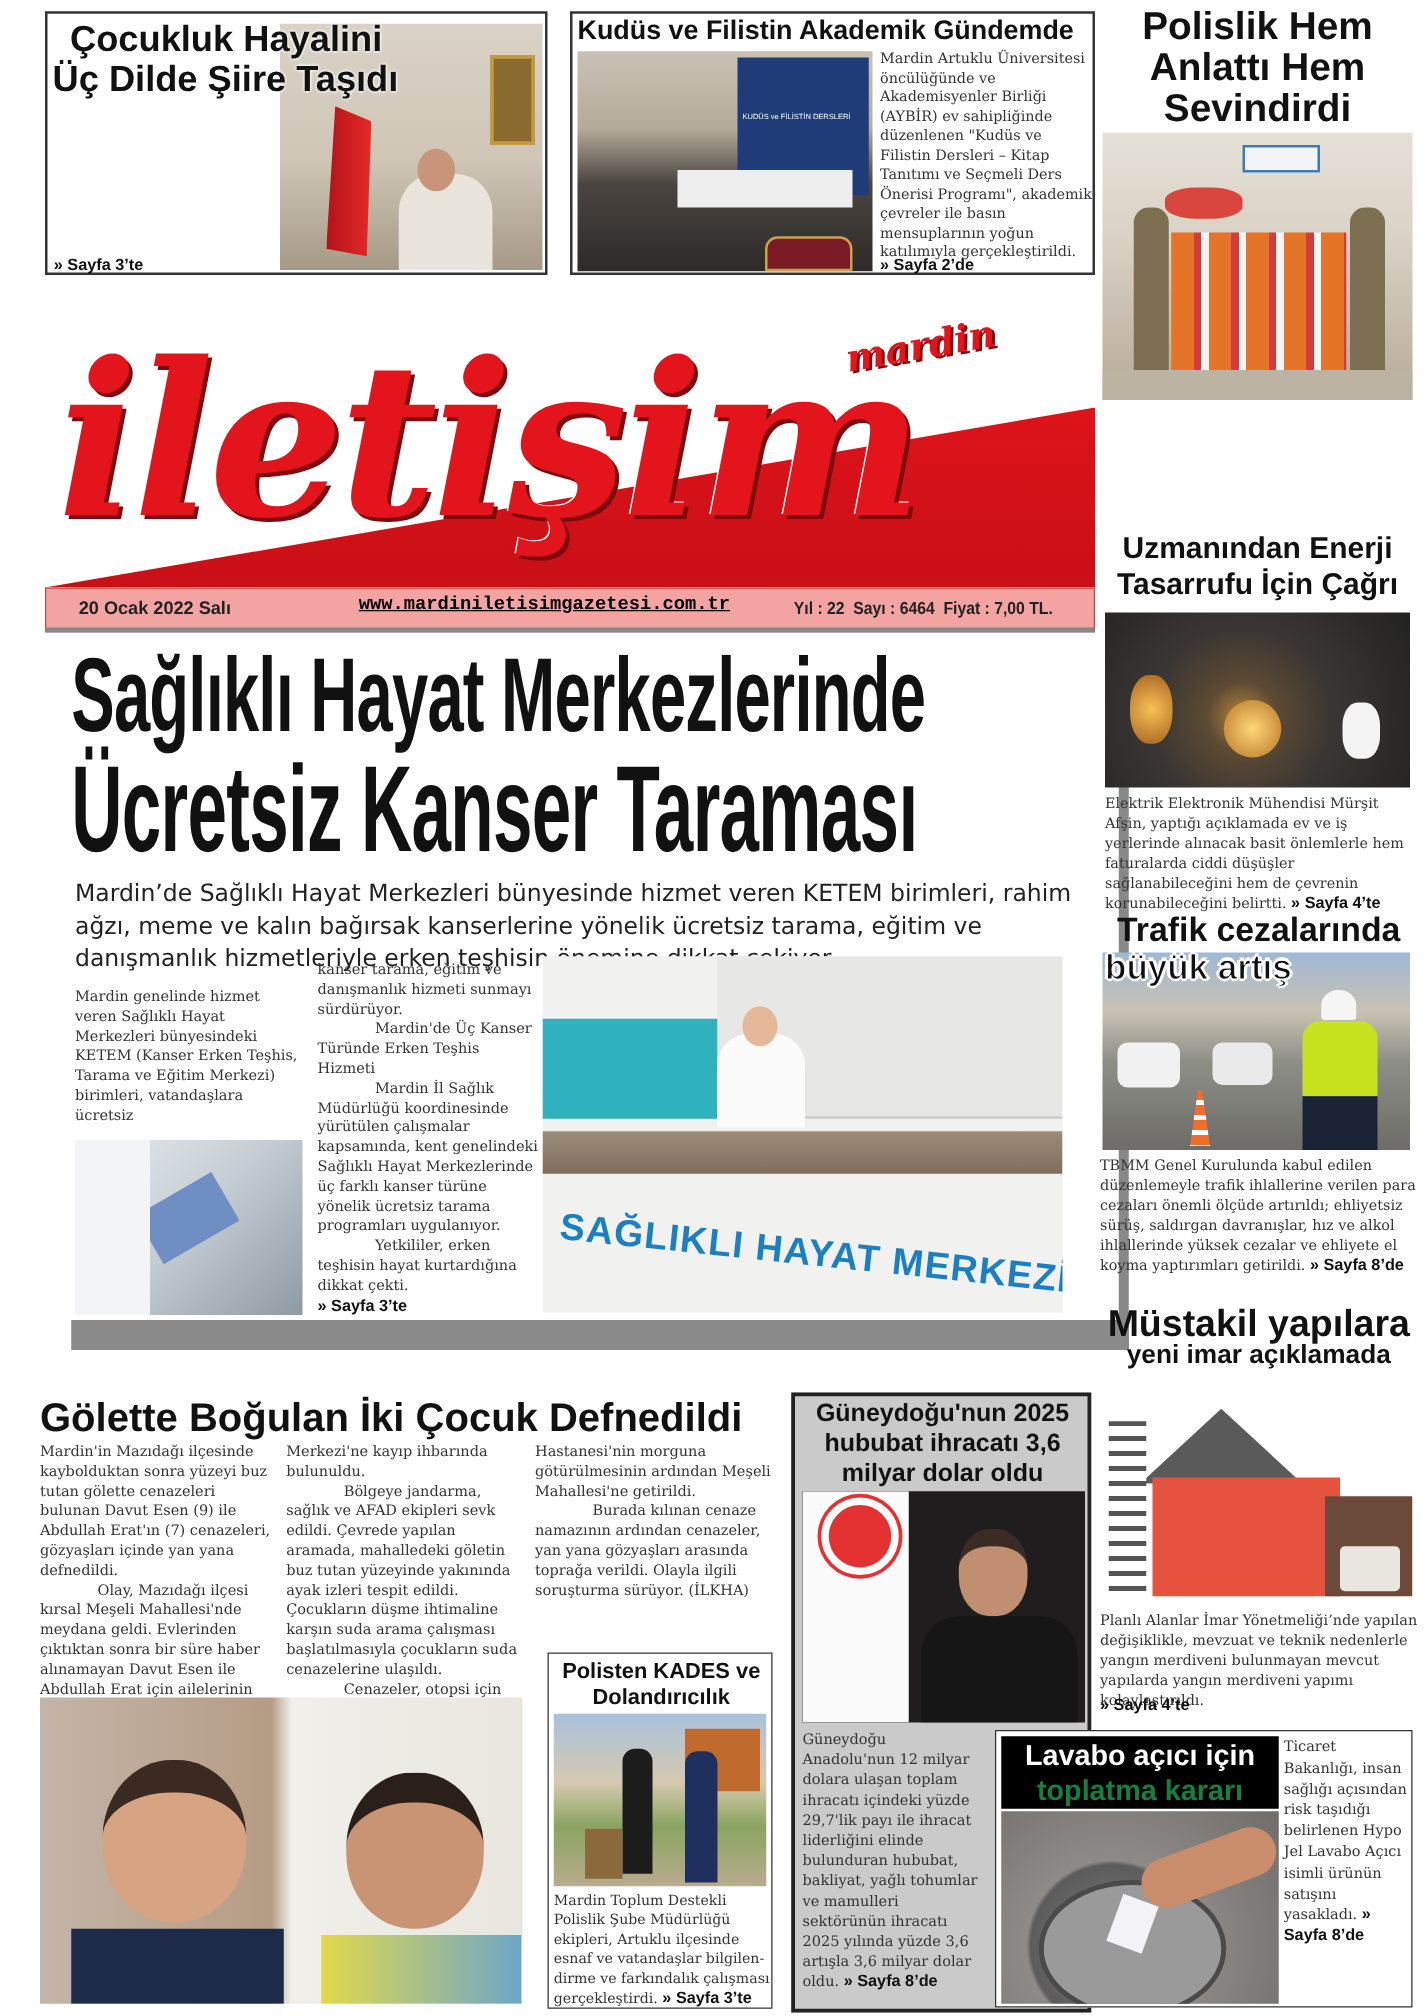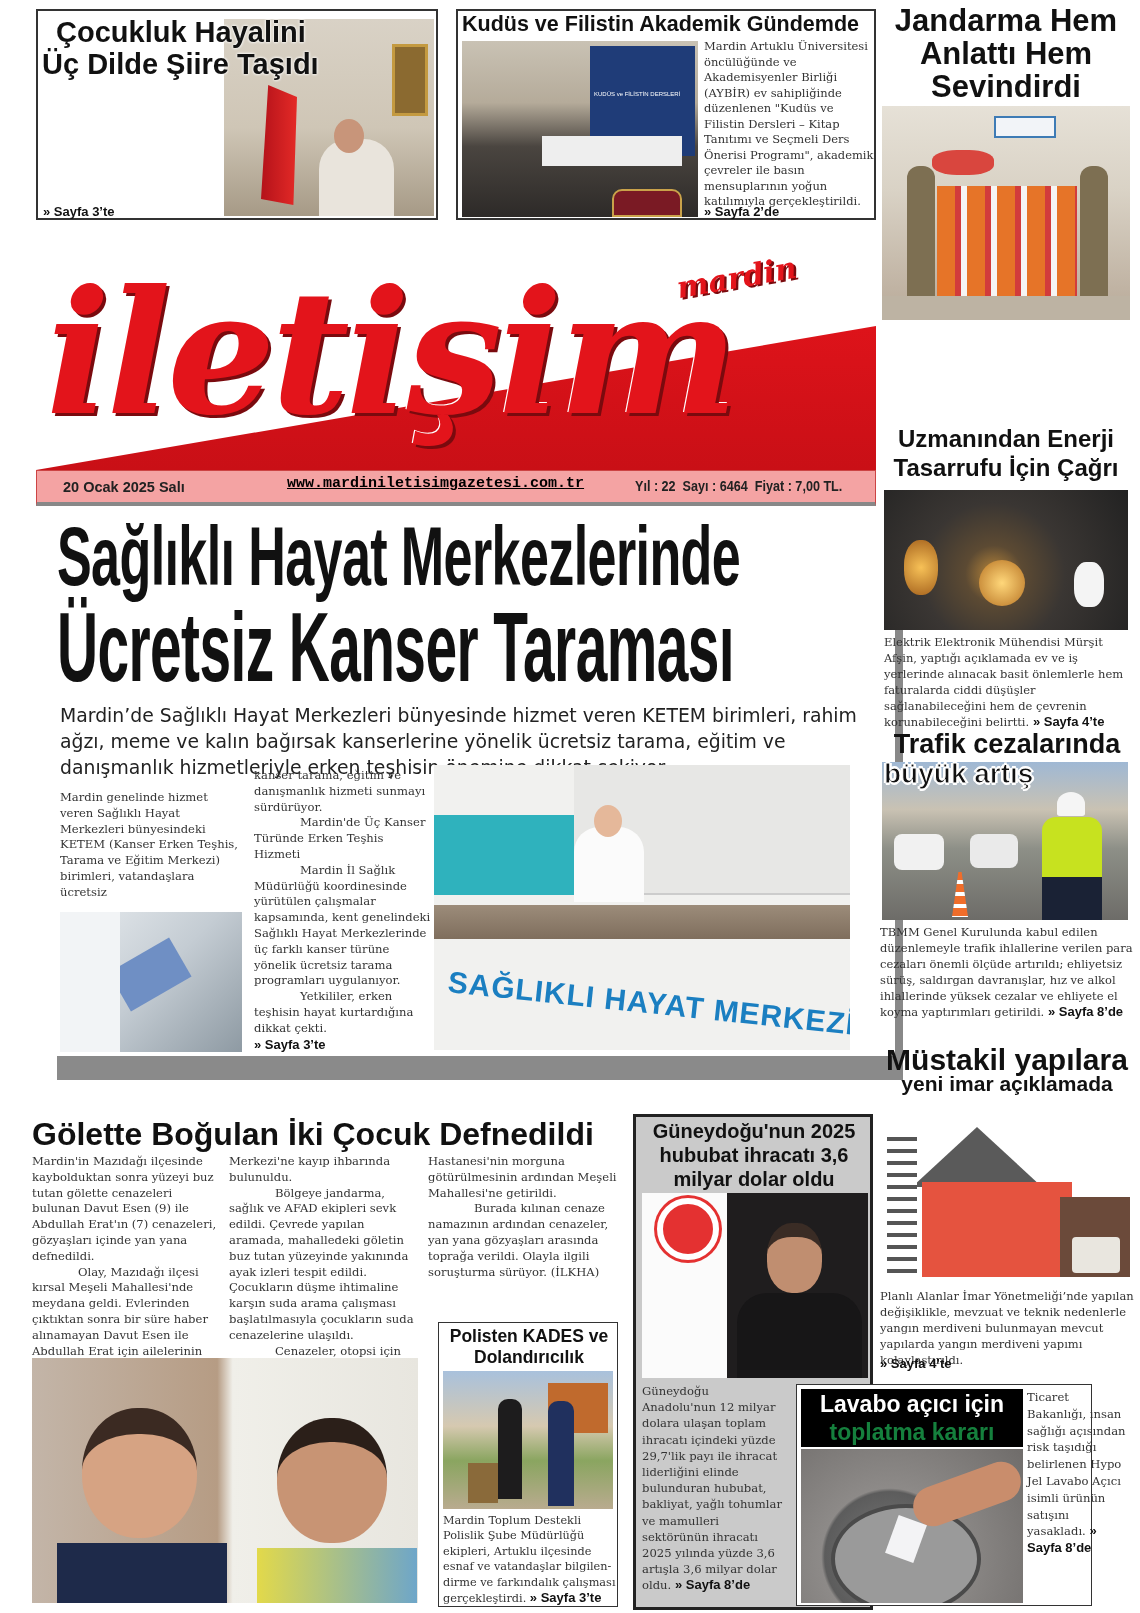--- a/index.html
+++ b/index.html
@@ -40,21 +40,21 @@
   <div class="abs more" style="left:246px;top:193px">» Sayfa 2’de</div>
 </div>
 
 <div class="abs" style="left:36px;top:240px;width:840px;height:235px;">
   <div class="abs" style="left:0;top:50px;width:840px;height:180px;background:linear-gradient(180deg,#e3141b,#c90f16);clip-path:polygon(0 100%,100% 20%,100% 100%)"></div>
   <div class="abs" style="left:10px;top:28px;font-family:'DejaVu Serif',serif;font-style:italic;font-weight:bold;font-size:170px;line-height:1;color:#e3141b;letter-spacing:-4px;text-shadow:3px 3px 0 #7a0a0e, -1px -1px 0 #fff">iletişim</div>
   <div class="abs" style="left:640px;top:20px;font-family:'DejaVu Serif',serif;font-style:italic;font-weight:bold;font-size:30px;color:#e3141b;transform:rotate(-10deg);text-shadow:2px 2px 0 #7a0a0e">mardin</div>
 </div>
 
 <div class="abs" style="left:36px;top:470px;width:840px;height:36px;background:#f4a3a3;border:1px solid #c44;border-bottom:4px solid #888;">
-  <span class="abs" style="left:26px;top:8px;font-family:'Liberation Sans',sans-serif;font-weight:bold;font-size:14.5px;color:#222">20 Ocak 2025 Salı</span>
+  <span class="abs" style="left:26px;top:8px;font-family:'Liberation Sans',sans-serif;font-weight:bold;font-size:14.5px;color:#222">20 Ocak 2022 Salı</span>
   <span class="abs" style="left:250px;top:4px;font-family:Liberation Mono, monospace;font-weight:bold;font-size:15px;color:#000000;text-decoration:underline">www.mardiniletisimgazetesi.com.tr</span>
   <span class="abs" style="left:598px;top:7px;font-family:'Liberation Sans',sans-serif;font-weight:bold;font-size:14px;color:#222;white-space:pre;transform:scaleX(0.9);transform-origin:left">Yıl : 22  Sayı : 6464  Fiyat : 7,00 TL.</span>
 </div>
 
 <div class="abs" style="left:28px;top:520px;width:846px;height:560px;border-right:8px solid #888;border-bottom:24px solid #8a8a8a;margin-left:29px;">
   <div class="abs cond" style="left:0;top:-6px;font-size:84px;line-height:1">Sağlıklı Hayat Merkezlerinde</div>
   <div class="abs cond" style="left:0;top:78px;font-size:98px;line-height:1;transform:scaleX(0.58)">Ücretsiz Kanser Taraması</div>
   <div class="abs" style="left:3px;top:182px;width:810px;font-family:'DejaVu Sans',sans-serif;font-size:19px;line-height:26px;color:#222;transform:scaleX(0.99);transform-origin:left">Mardin’de Sağlıklı Hayat Merkezleri bünyesinde hizmet veren KETEM birimleri, rahim ağzı, meme ve kalın bağırsak kanserlerine yönelik ücretsiz tarama, eğitim ve danışmanlık hizmetleriyle erken teşhisin önemine dikkat çekiyor.</div>
   <div class="abs body" style="left:3px;top:270px;width:180px">Mardin genelinde hizmet veren Sağlıklı Hayat Merkezleri bünyesindeki KETEM (Kanser Erken Teşhis, Tarama ve Eğitim Merkezi) birimleri, vatandaşlara ücretsiz</div>
   <div class="ph" style="left:3px;top:392px;width:182px;height:140px;background:linear-gradient(135deg,#e8ecef 0%,#c4ccd3 50%,#8e9aa3 100%);">
@@ -122,40 +122,40 @@
     <div class="abs" style="left:15px;top:5px;width:62px;height:62px;border-radius:50%;background:#e43131;border:6px solid #fff;box-shadow:0 0 0 3px #e43131"></div>
     <div class="abs" style="left:125px;top:30px;width:55px;height:70px;background:#c08e70;border-radius:45%;border-top:14px solid #3a2c25"></div>
     <div class="abs" style="left:95px;top:100px;width:125px;height:85px;background:#171617;border-radius:30px 30px 0 0"></div>
   </div>
   <div class="abs body" style="left:6px;top:266px;width:142px;font-size:11.6px;line-height:16.2px">
     <span>Güneydoğu Anadolu'nun 12 milyar dolara ulaşan toplam ihracatı içindeki yüzde 29,7'lik payı ile ihracat liderliğini elinde bulunduran hububat, bakliyat, yağlı tohumlar ve mamulleri sektörünün ihracatı 2025 yılında yüzde 3,6 artışla 3,6 milyar dolar oldu.</span>
     <span class="more">» Sayfa 8’de</span>
   </div>
 </div>
 
-<div class="abs box" style="left:796px;top:1384px;width:296px;height:222px;border-width:1.5px;">
+<div class="abs box" style="left:796px;top:1384px;width:334px;height:222px;border-width:1.5px;">
   <div class="abs" style="left:4px;top:4px;width:222px;height:58px;background:#000;">
     <div class="abs" style="left:0;top:2px;width:222px;text-align:center;font-family:'Liberation Sans',sans-serif;font-weight:bold;color:#fff;font-size:23px">Lavabo açıcı için</div>
     <div class="abs" style="left:0;top:30px;width:222px;text-align:center;font-family:'Liberation Sans',sans-serif;font-weight:bold;color:#15803d;font-size:23px">toplatma kararı</div>
   </div>
   <div class="ph" style="left:4px;top:64px;width:222px;height:154px;background:radial-gradient(circle at 40% 70%,#7b7b7b 0,#5c5c5c 38%,#8d8a88 40%,#6f6c6a 100%);">
     <div class="abs" style="left:30px;top:55px;width:150px;height:110px;border-radius:50%;background:#9a9a9a;border:4px solid #4a4a4a"></div>
     <div class="abs" style="left:110px;top:25px;width:112px;height:40px;background:#c98d6c;transform:rotate(-20deg);border-radius:20px"></div>
     <div class="abs" style="left:90px;top:70px;width:30px;height:40px;background:#f3f3f5;transform:rotate(20deg)"></div>
   </div>
   <div class="abs body" style="left:230px;top:4px;width:100px;font-size:11.6px;line-height:16.8px">
     <span>Ticaret Bakanlığı, insan sağlığı açısından risk taşıdığı belirlenen Hypo Jel Lavabo Açıcı isimli ürünün satışını yasakladı.</span>
     <span class="more">» Sayfa 8’de</span>
   </div>
 </div>
 
 <div class="abs" style="left:880px;top:0;width:260px;height:1380px;">
 
   <div class="abs" style="left:0;top:4px;width:252px;height:420px;">
-    <div class="abs hs" style="left:0;top:0;width:252px;font-size:31px;line-height:33px;text-align:center">Jandarma Hem Anlattı Hem Sevindirdi</div>
+    <div class="abs hs" style="left:0;top:0;width:252px;font-size:31px;line-height:33px;text-align:center">Polislik Hem Anlattı Hem Sevindirdi</div>
     <div class="ph" style="left:2px;top:102px;width:248px;height:214px;background:linear-gradient(180deg,#e6e1d7 0%,#d9d2c5 40%,#b8a998 100%);">
       <div class="abs" style="left:112px;top:10px;width:62px;height:22px;background:#f2f4f8;border:2px solid #3e7bb5"></div>
       <div class="abs" style="left:50px;top:44px;width:62px;height:25px;background:#d9463e;border-radius:40%"></div>
       <div class="abs" style="left:55px;top:80px;width:140px;height:110px;background:repeating-linear-gradient(90deg,#e67428 0 18px,#d23c3c 18px 24px,#f5f5f5 24px 30px)"></div>
       <div class="abs" style="left:25px;top:60px;width:28px;height:150px;background:#7d6f52;border-radius:12px 12px 0 0"></div>
       <div class="abs" style="left:198px;top:60px;width:28px;height:150px;background:#7d6f52;border-radius:12px 12px 0 0"></div>
       <div class="abs" style="left:0;top:190px;width:248px;height:24px;background:#bdb3a3"></div>
     </div>
   </div>
 

